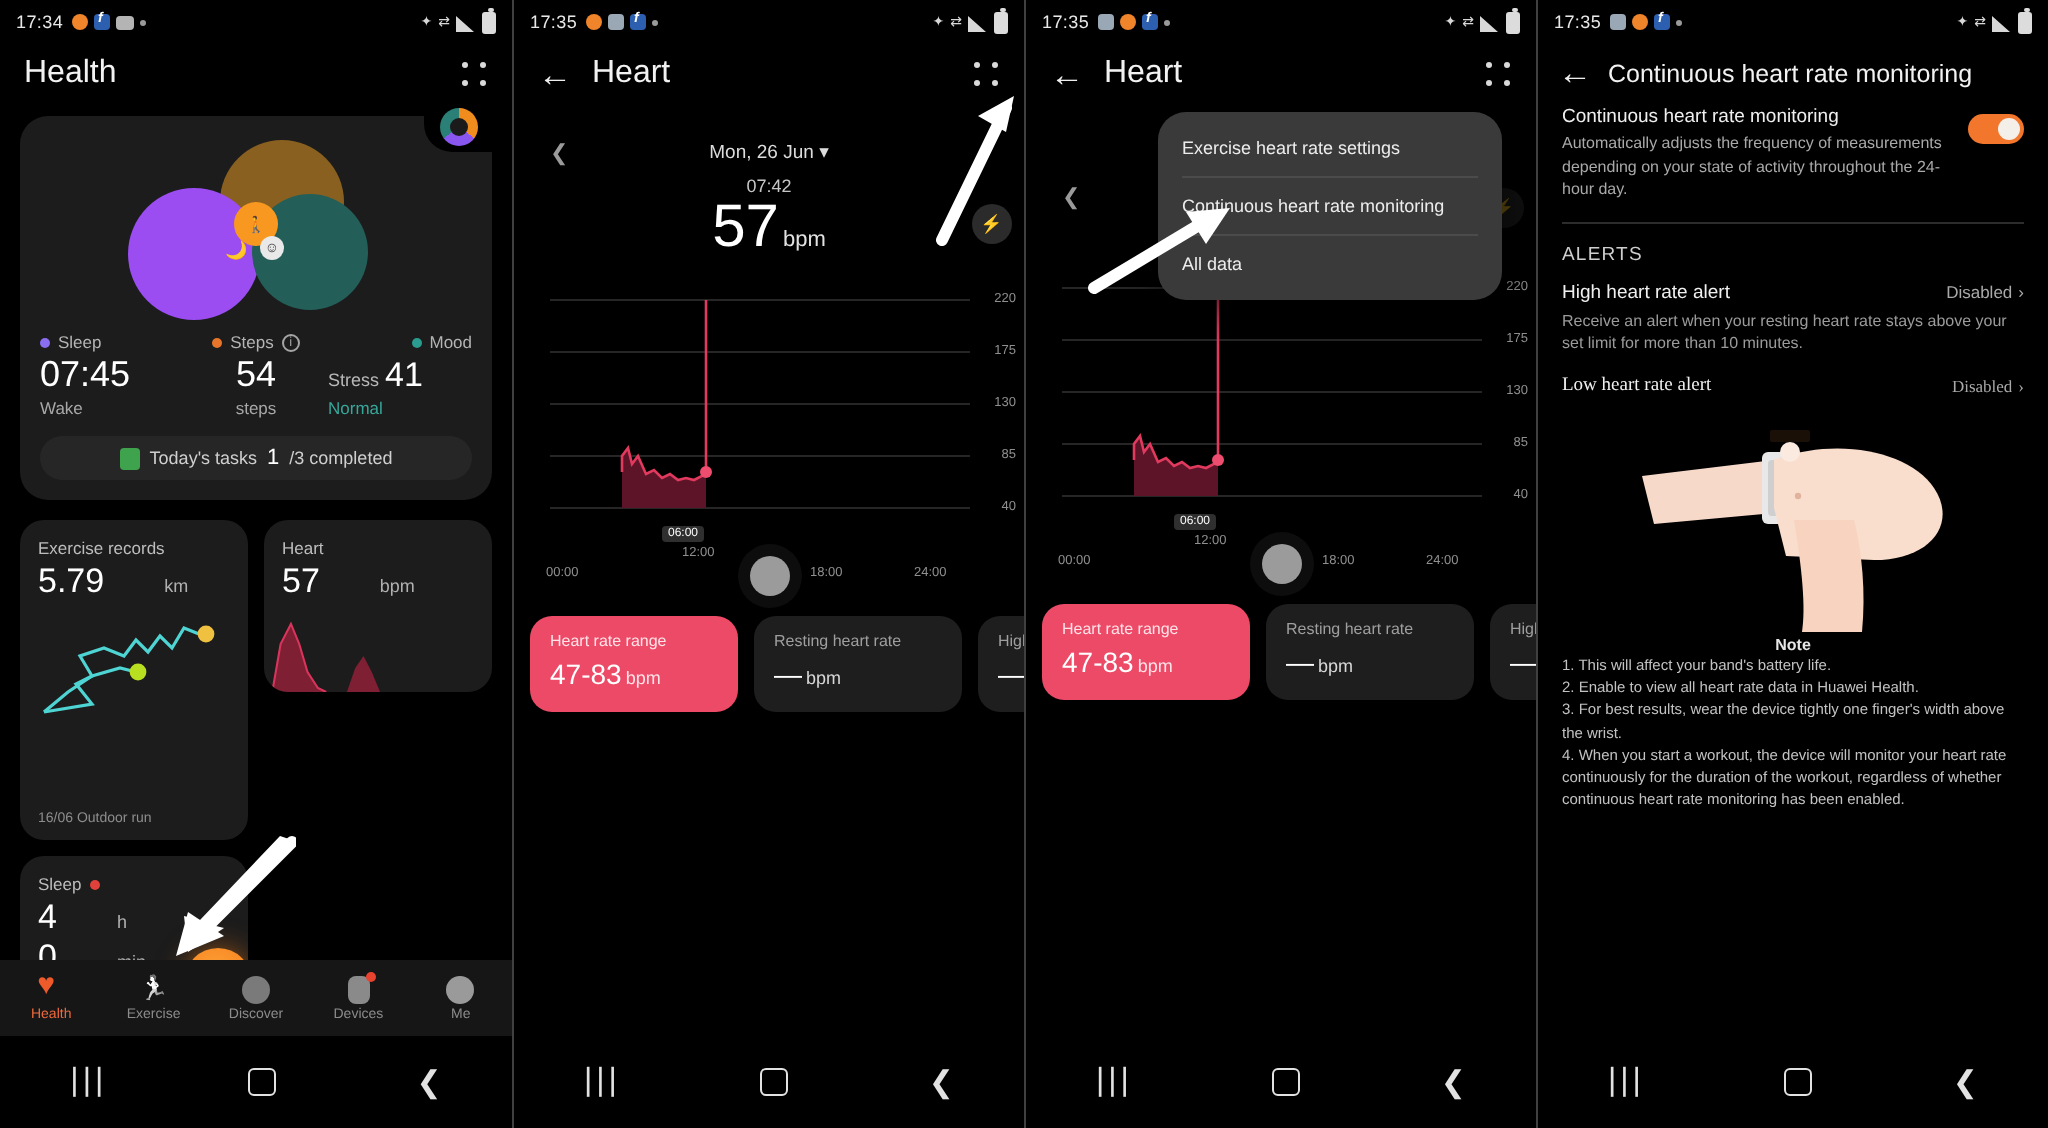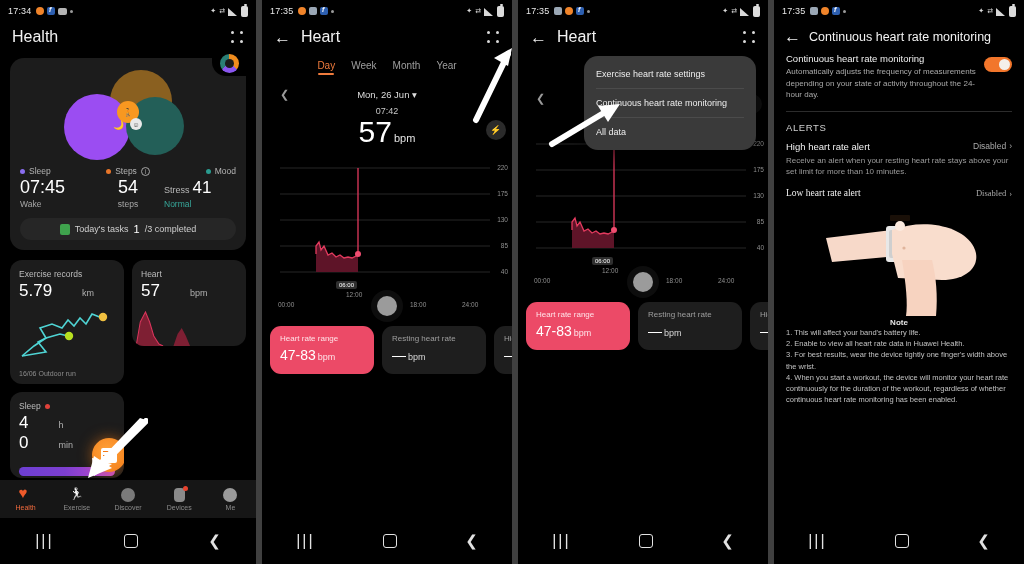--- a/index.html
+++ b/index.html
@@ -4,21 +4,21 @@
 <style>
   * { box-sizing: border-box; margin:0; padding:0; }
   body {
     width:1024px; height:564px;
     background:#000;
     font-family:"Liberation Sans", sans-serif;
     overflow:hidden;
   }
   .strip { display:flex; width:1024px; height:564px; }
   .panel { width:256px; height:564px; position:relative; background:#000; overflow:hidden; }
-  .panel + .panel { border-left:6px solid #404040; }
+  .panel + .panel { border-left:1px solid #404040; }
 
   
   .statusbar {
     height:22px; display:flex; align-items:center;
     padding:0 8px; font-size:8.5px; color:#e8e8e8; gap:4px;
   }
   .sb-time { font-size:9px; letter-spacing:.2px; }
   .sb-icons { display:flex; align-items:center; gap:3px; }
   .sb-right { margin-left:auto; display:flex; align-items:center; gap:3px; }
   .dot-ico { width:8px; height:8px; border-radius:50%; display:inline-block; }
@@ -79,21 +79,21 @@
   .stress-row{ font-size:9px; color:#b8b8b8; margin-top:2px;}
   .stress-row b{ font-size:17px; color:#fff; font-weight:400; margin-left:3px;}
   .info-circ{ width:9px;height:9px;border:1px solid #a5a5a5;border-radius:50%;display:inline-flex;align-items:center;justify-content:center;font-size:6.5px;color:#a5a5a5;}
   .tasks-pill{ margin-top:9px; background:#262626; border-radius:12px; height:22px;
     display:flex;align-items:center;justify-content:center;gap:5px;font-size:9px;color:#cfcfcf;}
   .tasks-ico{ width:10px;height:11px;background:#3fa34d;border-radius:2px;}
   .tasks-pill b{ color:#fff; font-size:11px; font-weight:400;}
 
   
   .cgrid { display:grid; grid-template-columns:1fr 1fr; gap:8px; margin:10px 10px 0; }
-  .gcard { background:#1c1c1c; border-radius:12px; padding:9px 9px 7px; position:relative; height:124px; overflow:hidden; }
+  .gcard { background:#1c1c1c; border-radius:12px; padding:9px 9px 7px; position:relative; height:160px; overflow:hidden; }
   .gtitle { font-size:8.5px; color:#bdbdbd; display:flex;align-items:center;gap:4px;}
   .gbig { font-size:17px; color:#fff; margin-top:2px; font-weight:400;}
   .gbig small{ font-size:9px; color:#b0b0b0; font-weight:400; margin-left:2px;padding-left:28px;}
   .gfoot{ position:absolute; bottom:7px; left:9px; font-size:7px; color:#8d8d8d; }
 
   .gcard.half { height:86px; }
   .route { position:absolute; left:6px; top:34px; }
   .clover-sm { position:relative; height:60px; margin-top:6px; }
   .cls { position:absolute; border-radius:50%; }
 
@@ -367,26 +367,20 @@
       <span class="back-arrow">←</span>
       <span class="title">Heart</span>
       <span class="kebab-grid">
           <i></i>
           <i></i>
           <i></i>
           <i></i>
         </span>
     </div>
 
-    <div class="tabs">
-      <span class="tab active">Day</span>
-      <span class="tab">Week</span>
-      <span class="tab">Month</span>
-      <span class="tab">Year</span>
-    </div>
 
     <div class="datebar">
       <span class="chev">❮</span>
       <span class="datetext"><span>Mon, 26 Jun</span> ▾</span>
     </div>
 
     <div class="hrnow">
       <div class="t">07:42</div>
       <div class="v"><span>57</span><small>bpm</small></div>
       <div class="measure-btn">⚡</div>

